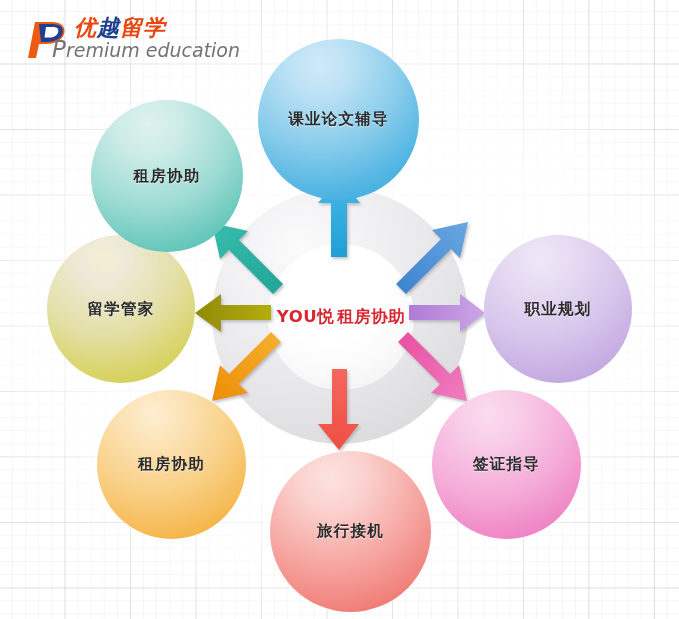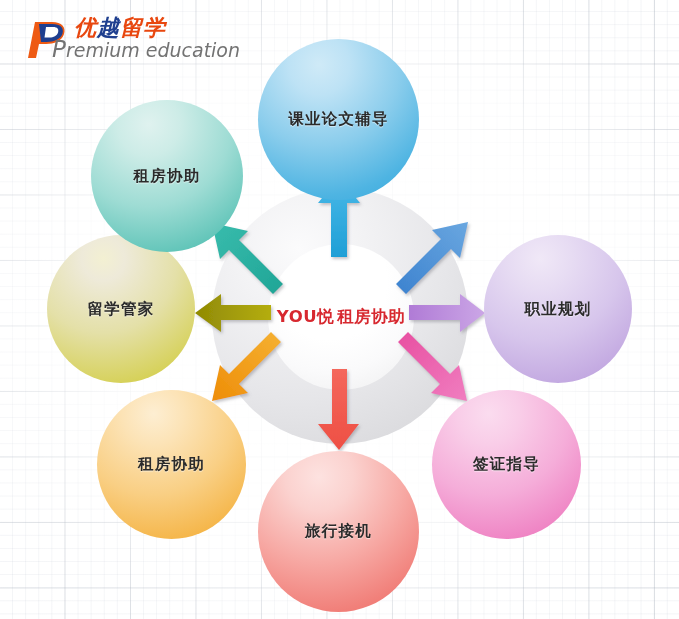--- a/index.html
+++ b/index.html
@@ -185,21 +185,21 @@
     left: 484px; top: 235px; width: 148px; height: 148px;
     background: radial-gradient(circle at 38% 16%,
       #f0e8f7 0%, #e7dcf3 20%, #d7c6ec 52%, #c3a9e1 82%, #b89bdc 100%);
   }
   #bubble-3 { 
     left: 432px; top: 390px; width: 149px; height: 149px;
     background: radial-gradient(circle at 38% 16%,
       #fbdcef 0%, #f9cde8 20%, #f5add9 52%, #ef84c4 82%, #ec6fb9 100%);
   }
   #bubble-4 { 
-    left: 258px; top: 451px; width: 161px; height: 161px;
+    left: 270px; top: 451px; width: 161px; height: 161px;
     background: radial-gradient(circle at 38% 16%,
       #fde2e0 0%, #fbd2cf 20%, #f7aaa5 50%, #f1807a 80%, #ee6a63 100%);
     text-align: right;
   }
   #bubble-5 { 
     left: 97px; top: 390px; width: 149px; height: 149px;
     background: radial-gradient(circle at 38% 16%,
       #fdeed2 0%, #fce3b6 20%, #f9cf84 52%, #f5b64a 82%, #f3a930 100%);
   }
   #bubble-6 { 

